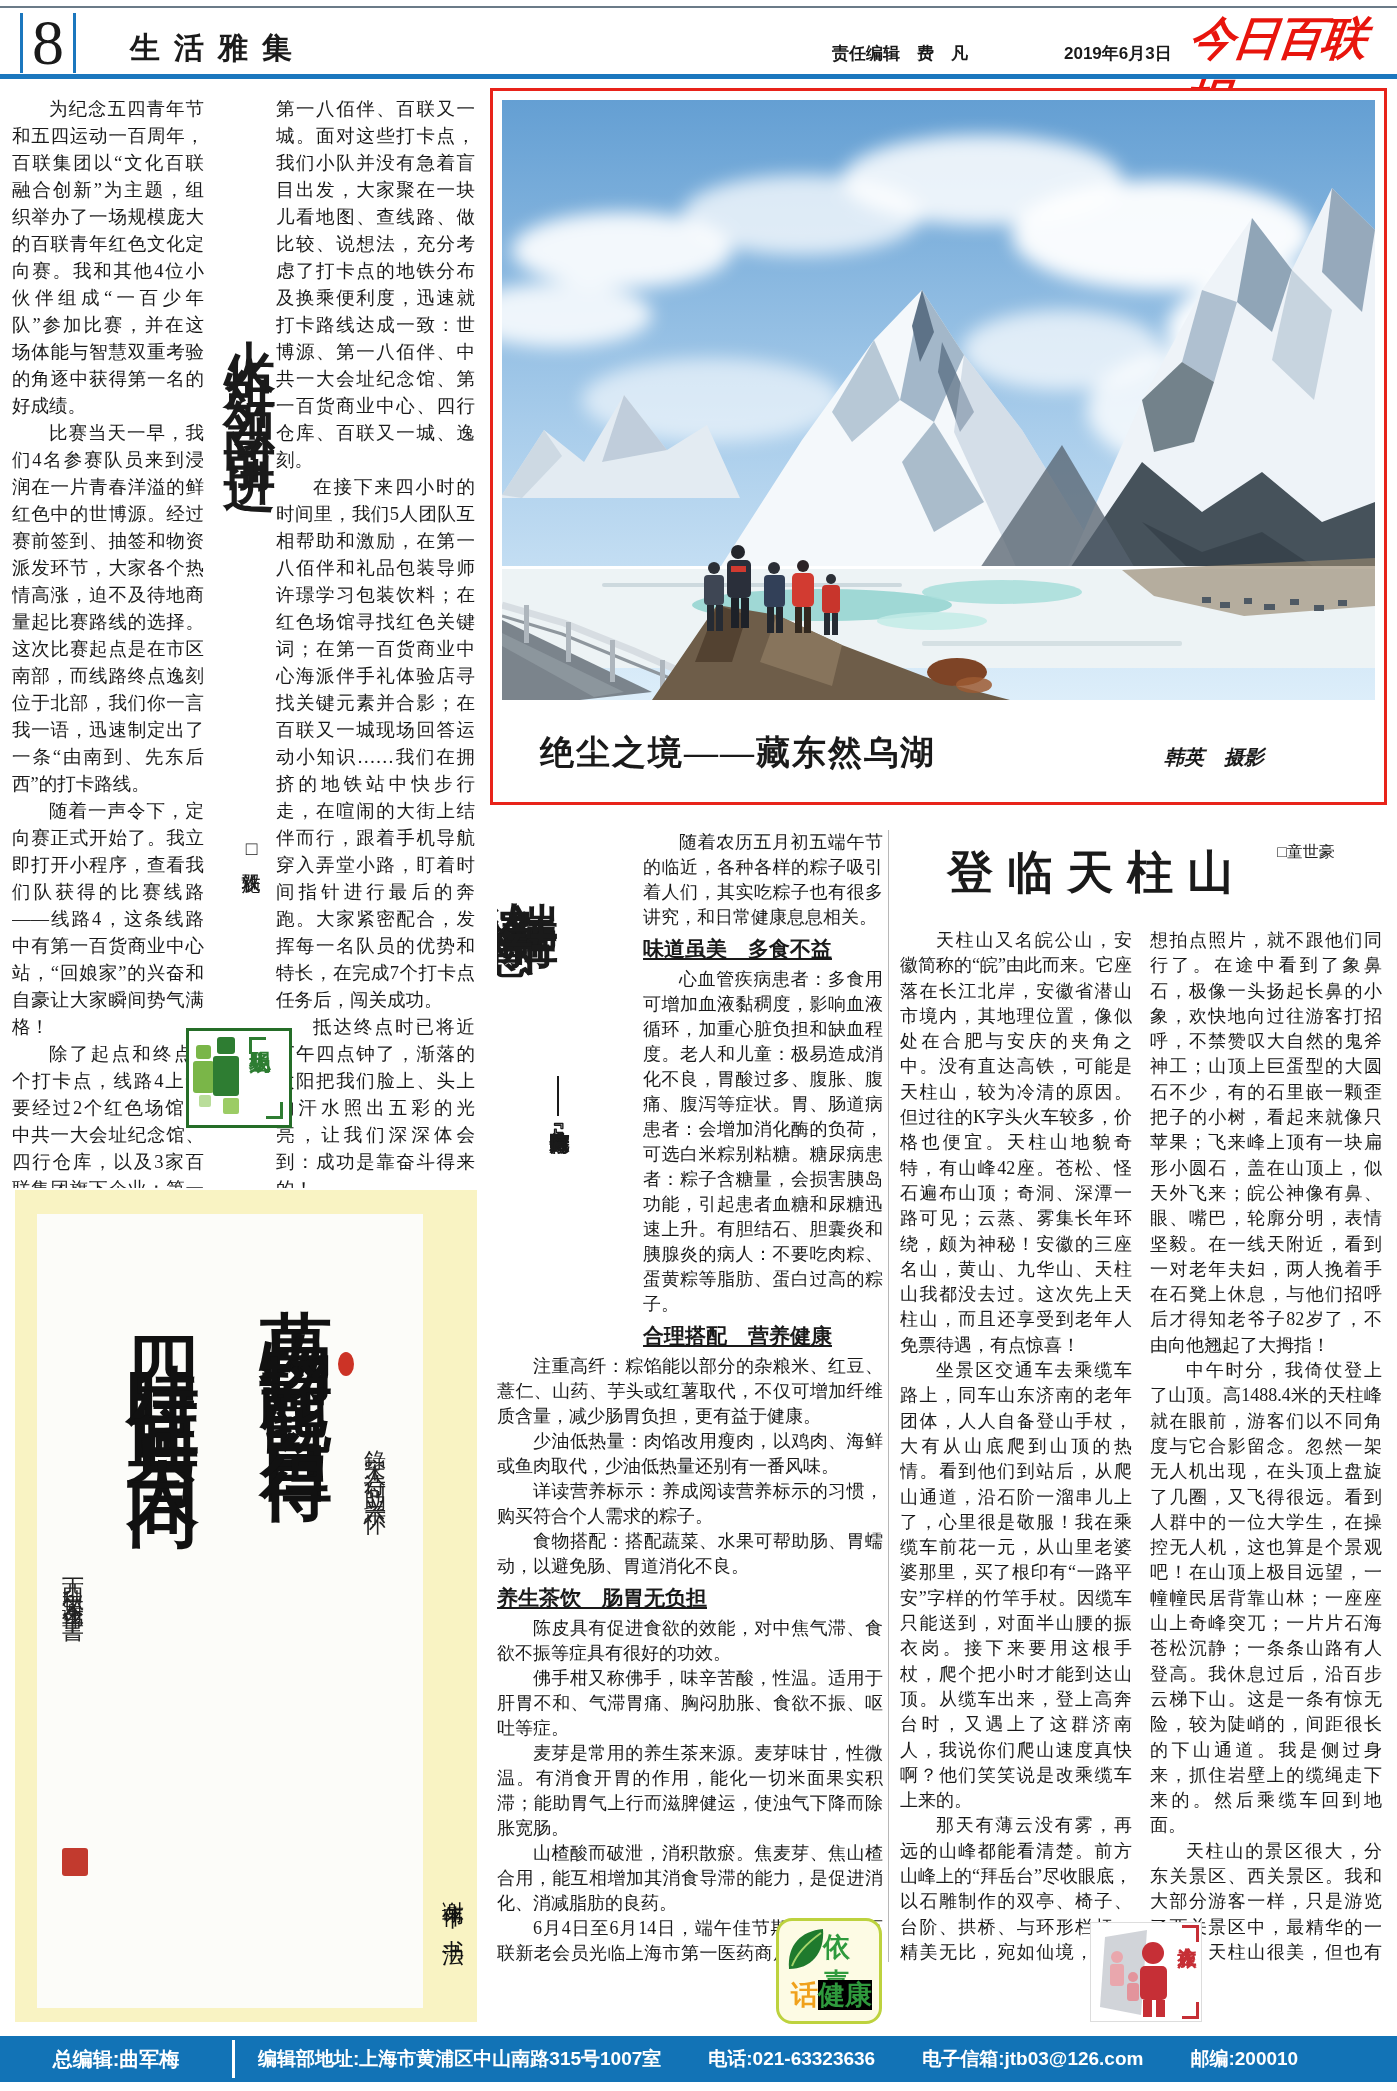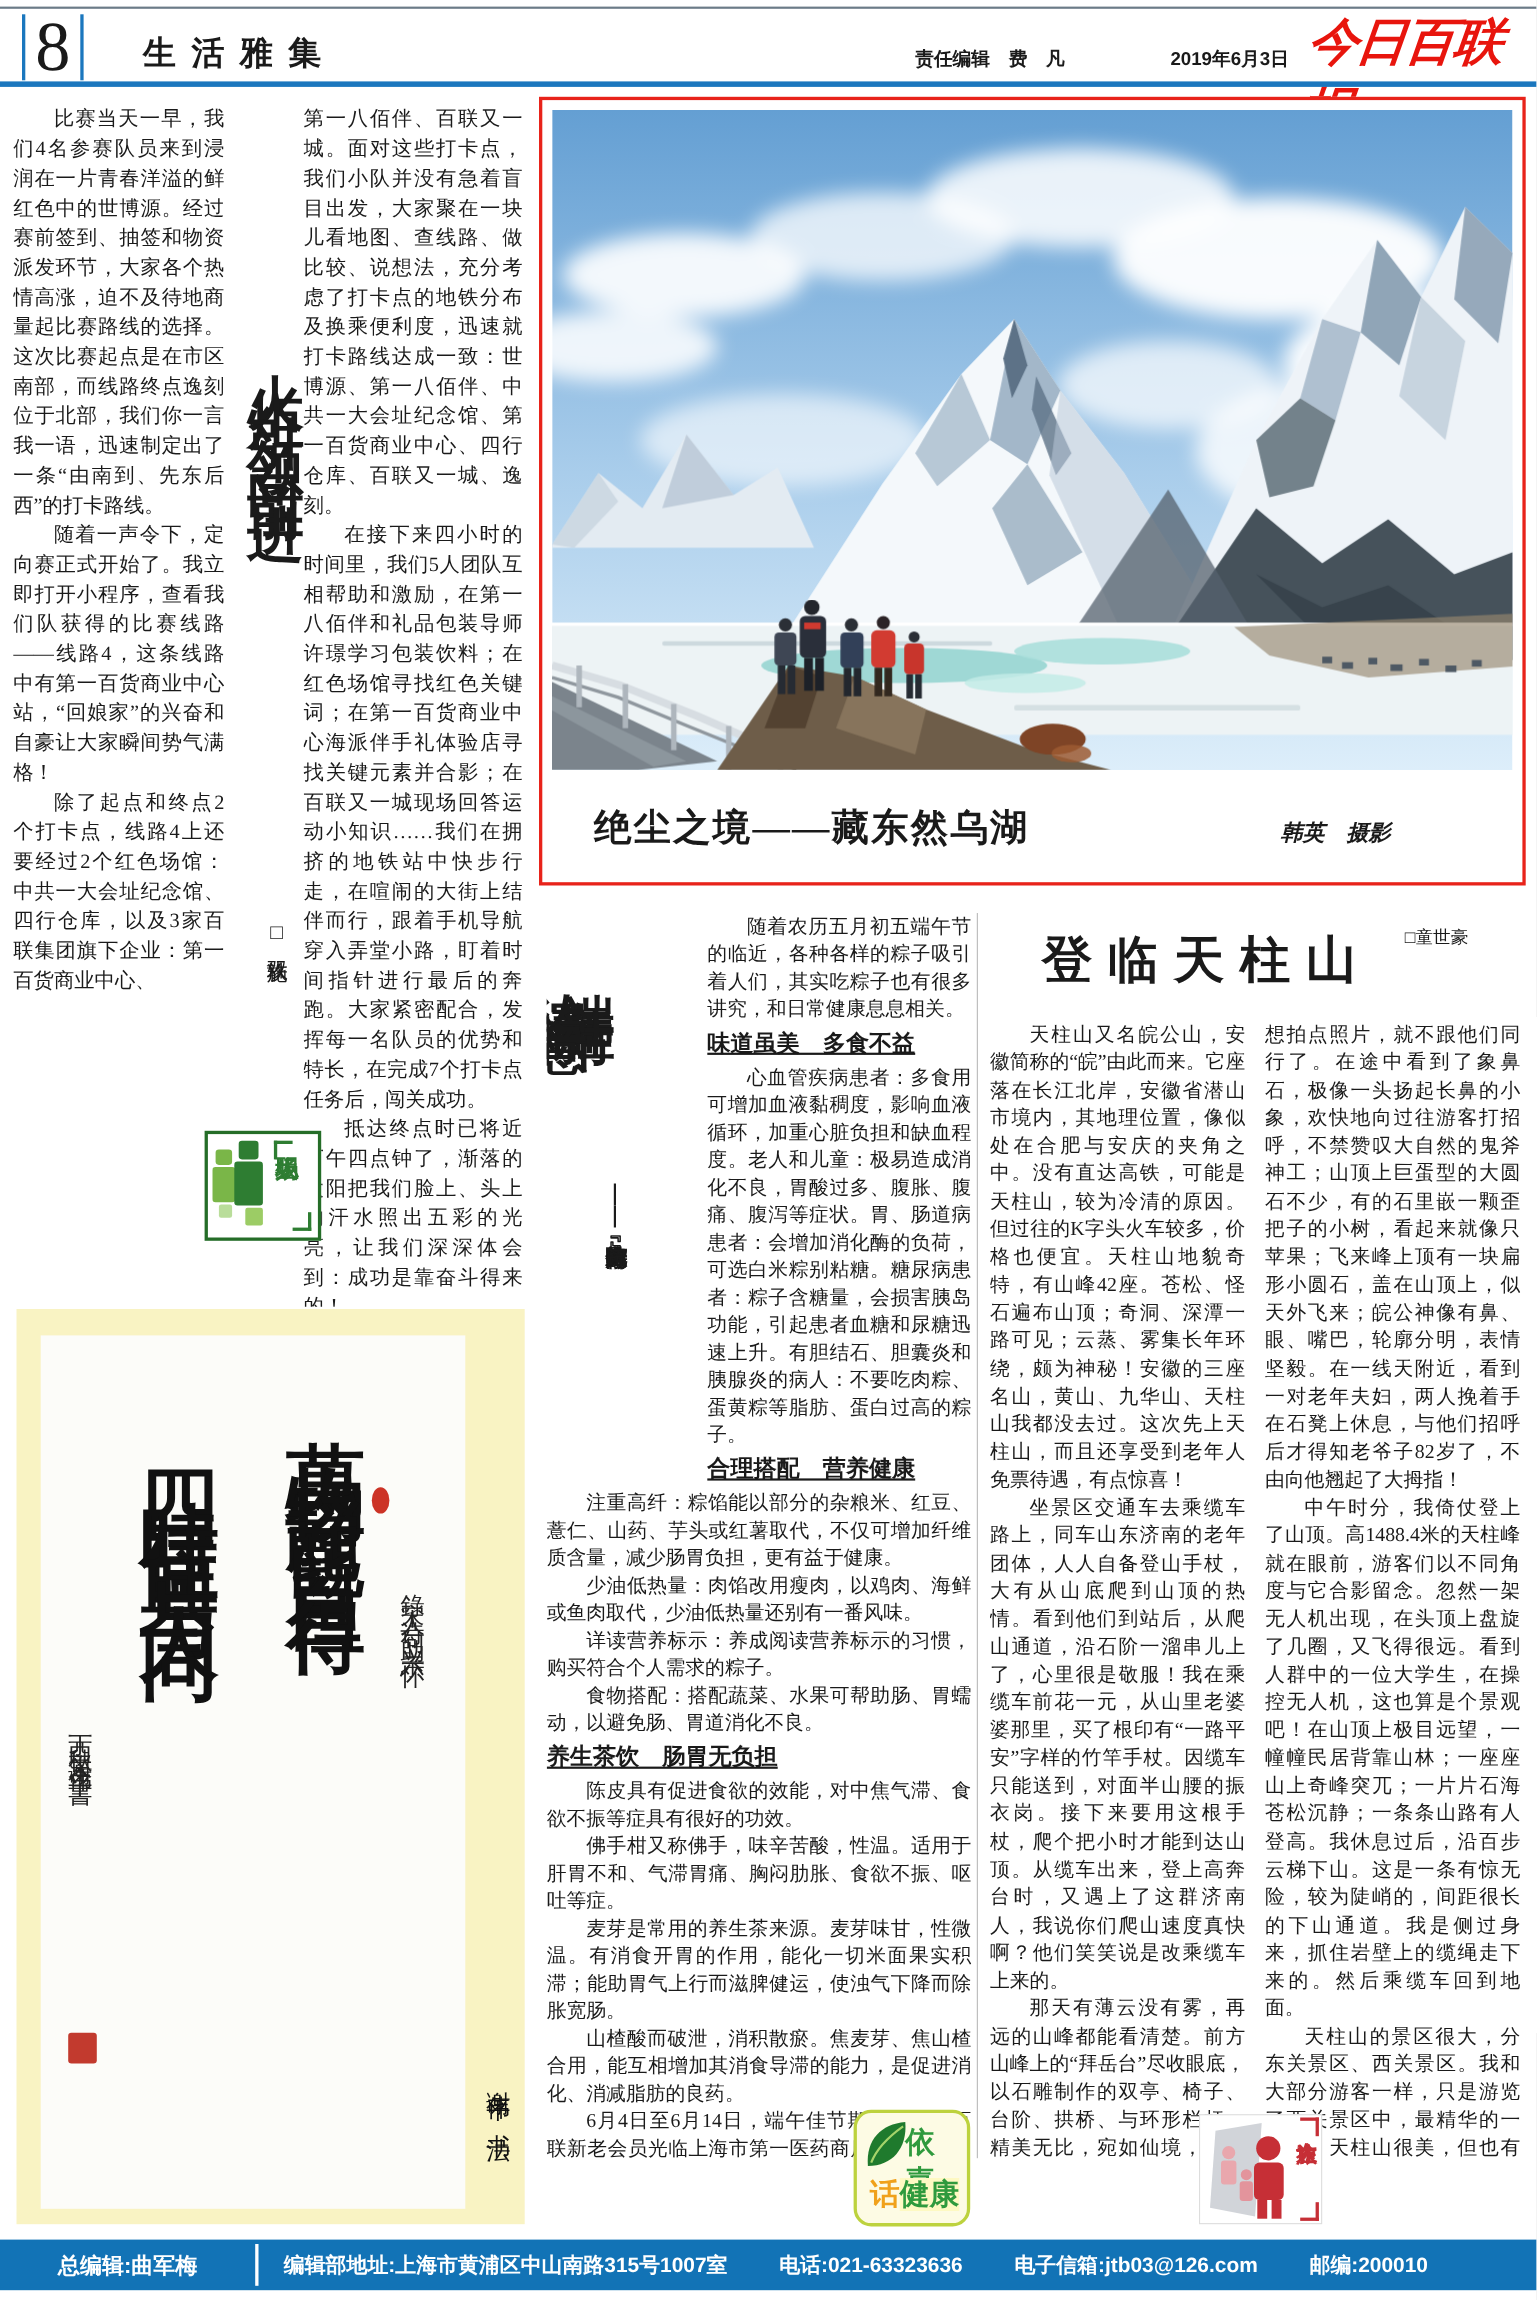--- a/index.html
+++ b/index.html
@@ -61,21 +61,21 @@
   .zc-c1{left:60px;top:6px;border-left:3px solid #2e7d32;border-top:3px solid #2e7d32;}
   .zc-c2{right:6px;bottom:6px;border-right:3px solid #2e7d32;border-bottom:3px solid #2e7d32;}
 
   .badge-yj{left:776px;top:1918px;width:106px;height:106px;background:#fdfbe4;border:3px solid #bdd23e;
             border-radius:16px;box-sizing:border-box;overflow:hidden;}
   .yj-line1{position:absolute;left:44px;top:8px;font-size:27px;font-weight:bold;color:#2f9a3d;
             font-family:"Liberation Sans",sans-serif;letter-spacing:2px;}
   .yj-line2{position:absolute;left:12px;top:56px;font-size:27px;font-weight:bold;
             font-family:"Liberation Sans",sans-serif;}
   .yj-hua{color:#f0a11b;}
-  .yj-rest{color:#2f9a3d;background:#fef9c3;}
+  .yj-rest{color:#2f9a3d;background:#000000;}
 
   .badge-rz{left:1090px;top:1922px;width:112px;height:100px;background:#fff;box-sizing:border-box;
             border:1px solid #ddd;}
   .rz-text{position:absolute;right:4px;top:10px;height:84px;font-size:19px;font-weight:bold;
            color:#c62f36;font-family:"Liberation Sans",sans-serif;line-height:1;}
   .rz-c1{right:2px;top:2px;border-right:3px solid #c62f36;border-top:3px solid #c62f36;}
   .rz-c2{right:2px;bottom:2px;border-right:3px solid #c62f36;border-bottom:3px solid #c62f36;}
 
   
   .cal-bg{left:15px;top:1190px;width:462px;height:832px;background:#f9f3c3;}
@@ -108,20 +108,21 @@
     <div class="pageno">8</div>
     <div class="pageno-bar"></div>
   </div>
   <div class="abs section-title sans">生活雅集</div>
   <div class="abs editor sans">责任编辑　费　凡</div>
   <div class="abs date sans">2019年6月3日</div>
   <div class="abs masthead">今日百联报</div>
   <div class="abs blue-rule"></div>
 
   <div class="ncol" style="left:12px;top:96px;width:192px;height:1092px;">
+    <p>为纪念五四青年节和五四运动一百周年，百联集团以“文化百联　融合创新”为主题，组织举办了一场规模庞大的百联青年红色文化定向赛。我和其他4位小伙伴组成“一百少年队”参加比赛，并在这场体能与智慧双重考验的角逐中获得第一名的好成绩。</p>
     <p>比赛当天一早，我们4名参赛队员来到浸润在一片青春洋溢的鲜红色中的世博源。经过赛前签到、抽签和物资派发环节，大家各个热情高涨，迫不及待地商量起比赛路线的选择。这次比赛起点是在市区南部，而线路终点逸刻位于北部，我们你一言我一语，迅速制定出了一条“由南到、先东后西”的打卡路线。</p>
     <p>随着一声令下，定向赛正式开始了。我立即打开小程序，查看我们队获得的比赛线路——线路4，这条线路中有第一百货商业中心站，“回娘家”的兴奋和自豪让大家瞬间势气满格！</p>
     <p>除了起点和终点2个打卡点，线路4上还要经过2个红色场馆：中共一大会址纪念馆、四行仓库，以及3家百联集团旗下企业：第一百货商业中心、</p>
   </div>
 
   <div class="abs vert torch-title">火炬引领向前进</div>
   <div class="abs vert torch-author">□施轶双</div>
 
   <div class="ncol" style="left:276px;top:96px;width:199px;height:1092px;">
     <p class="cont">第一八佰伴、百联又一城。面对这些打卡点，我们小队并没有急着盲目出发，大家聚在一块儿看地图、查线路、做比较、说想法，充分考虑了打卡点的地铁分布及换乘便利度，迅速就打卡路线达成一致：世博源、第一八佰伴、中共一大会址纪念馆、第一百货商业中心、四行仓库、百联又一城、逸刻。</p>

